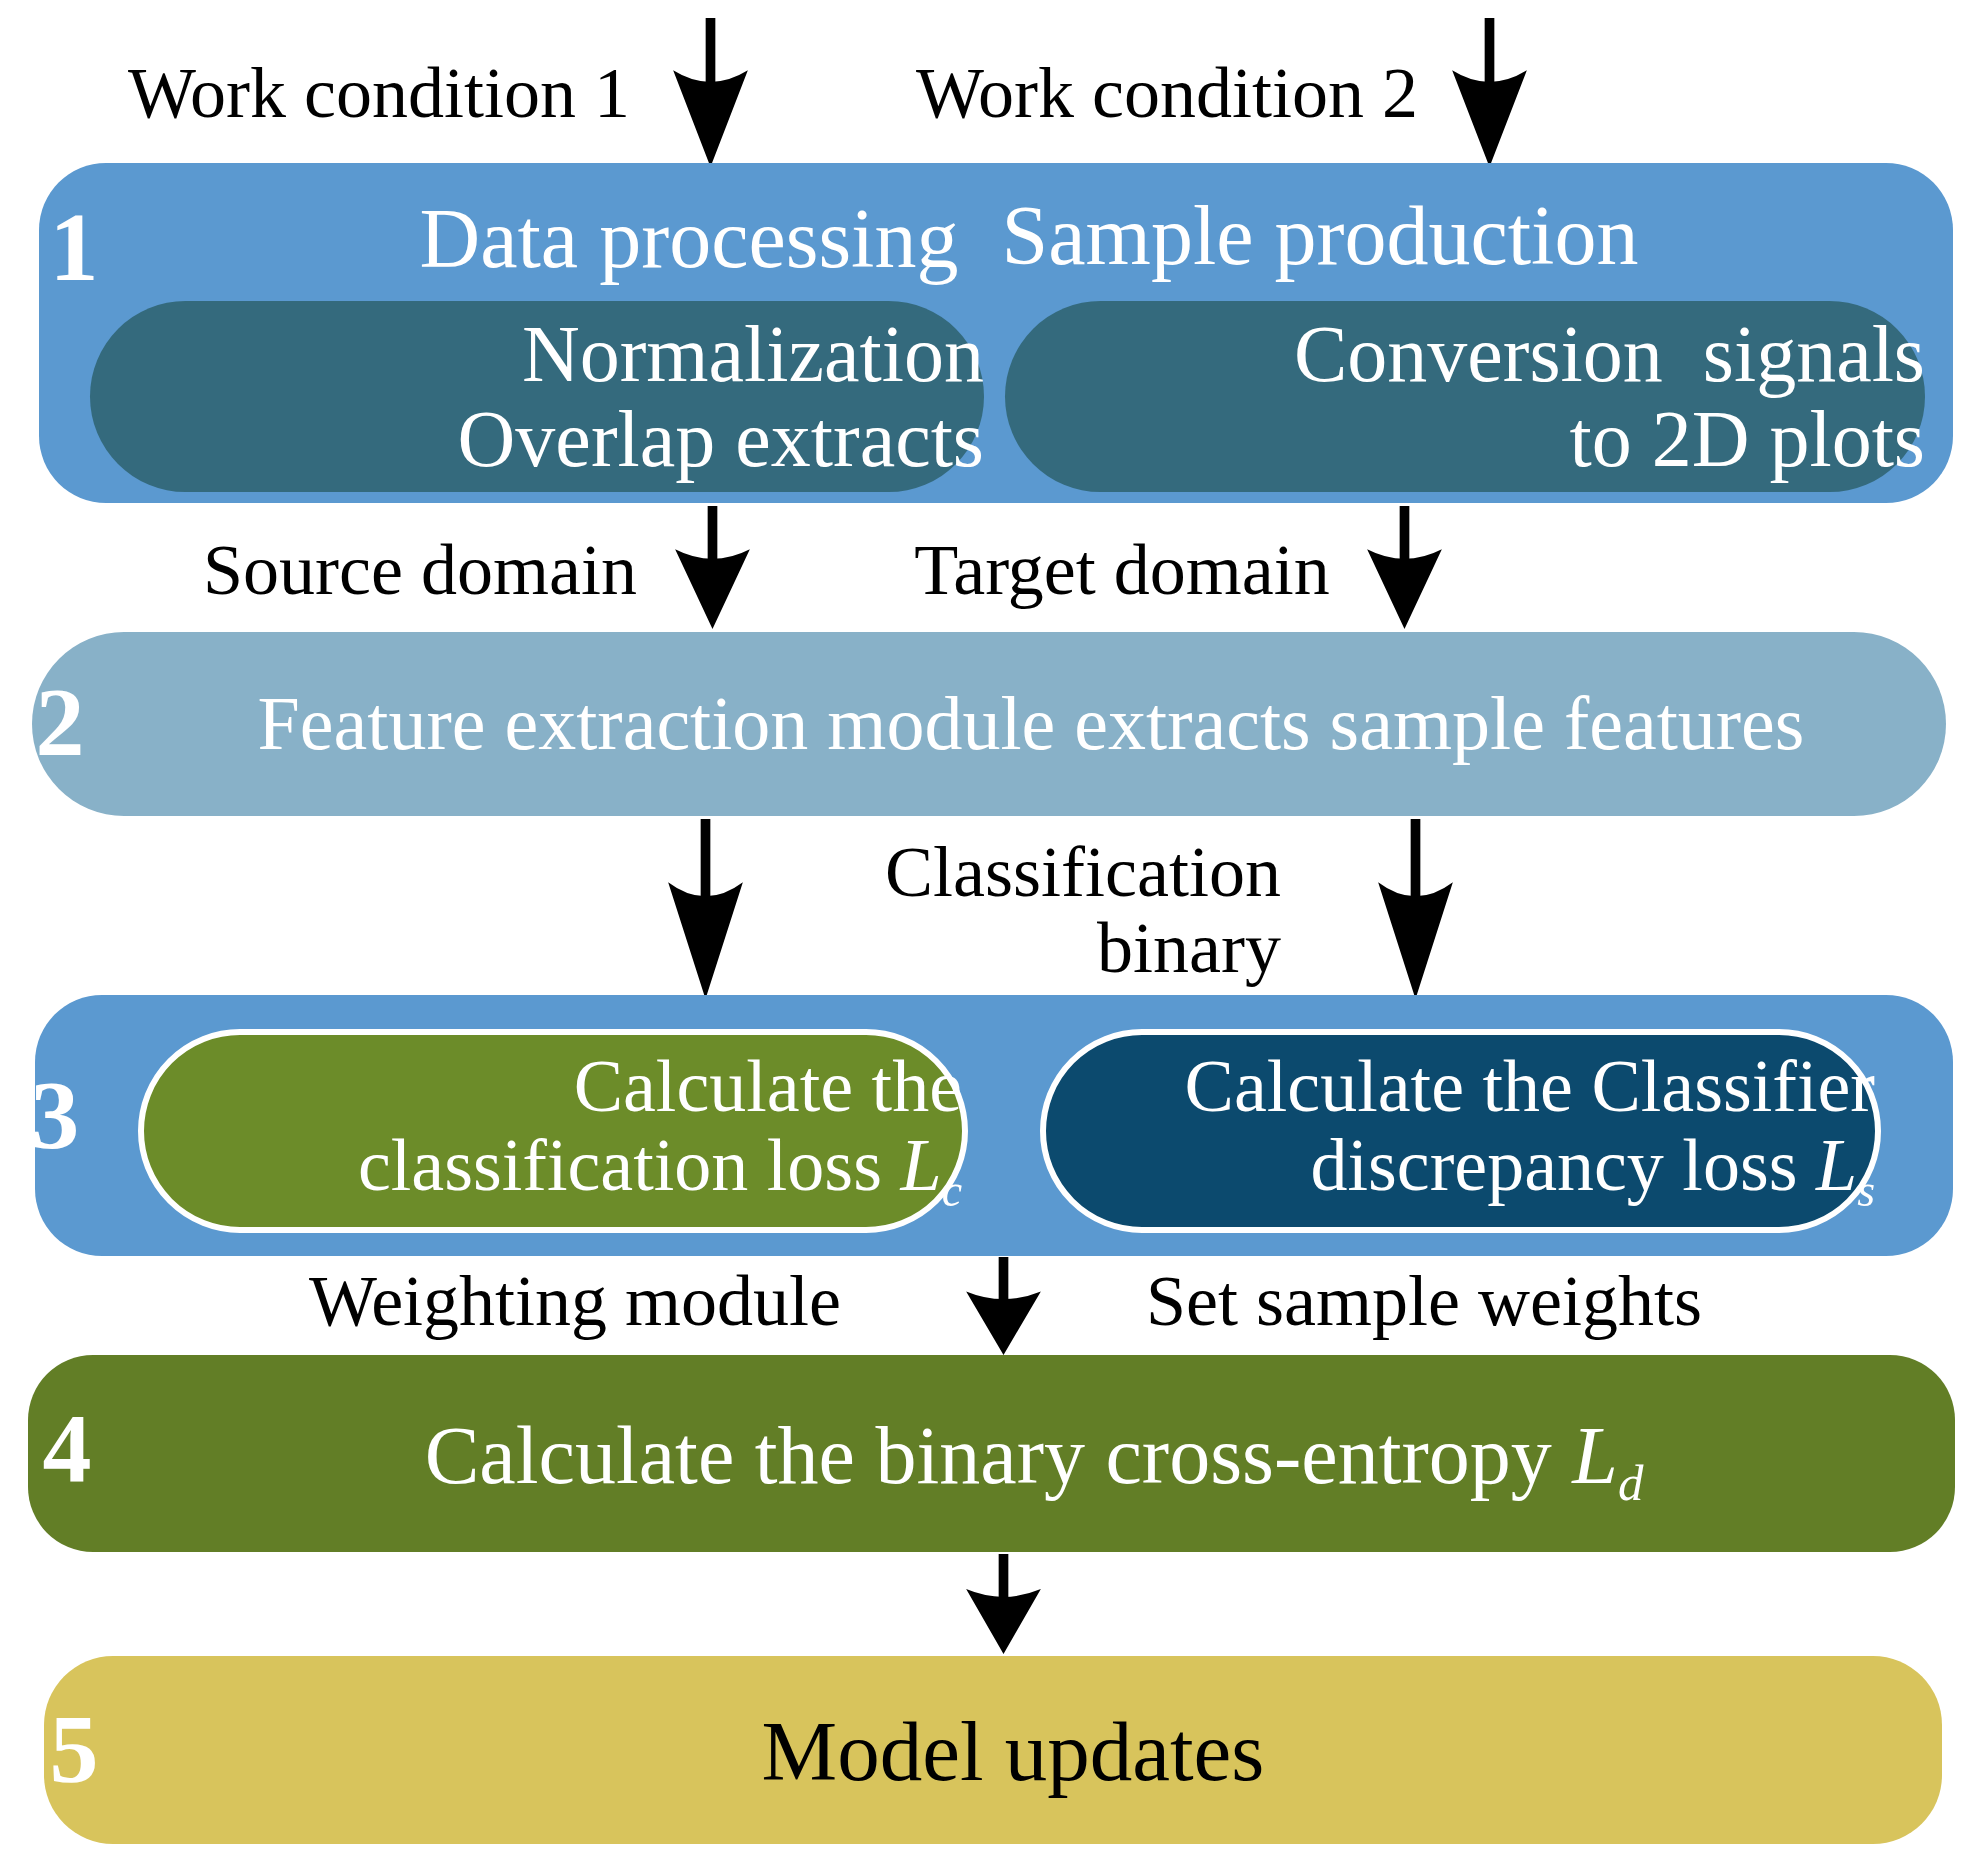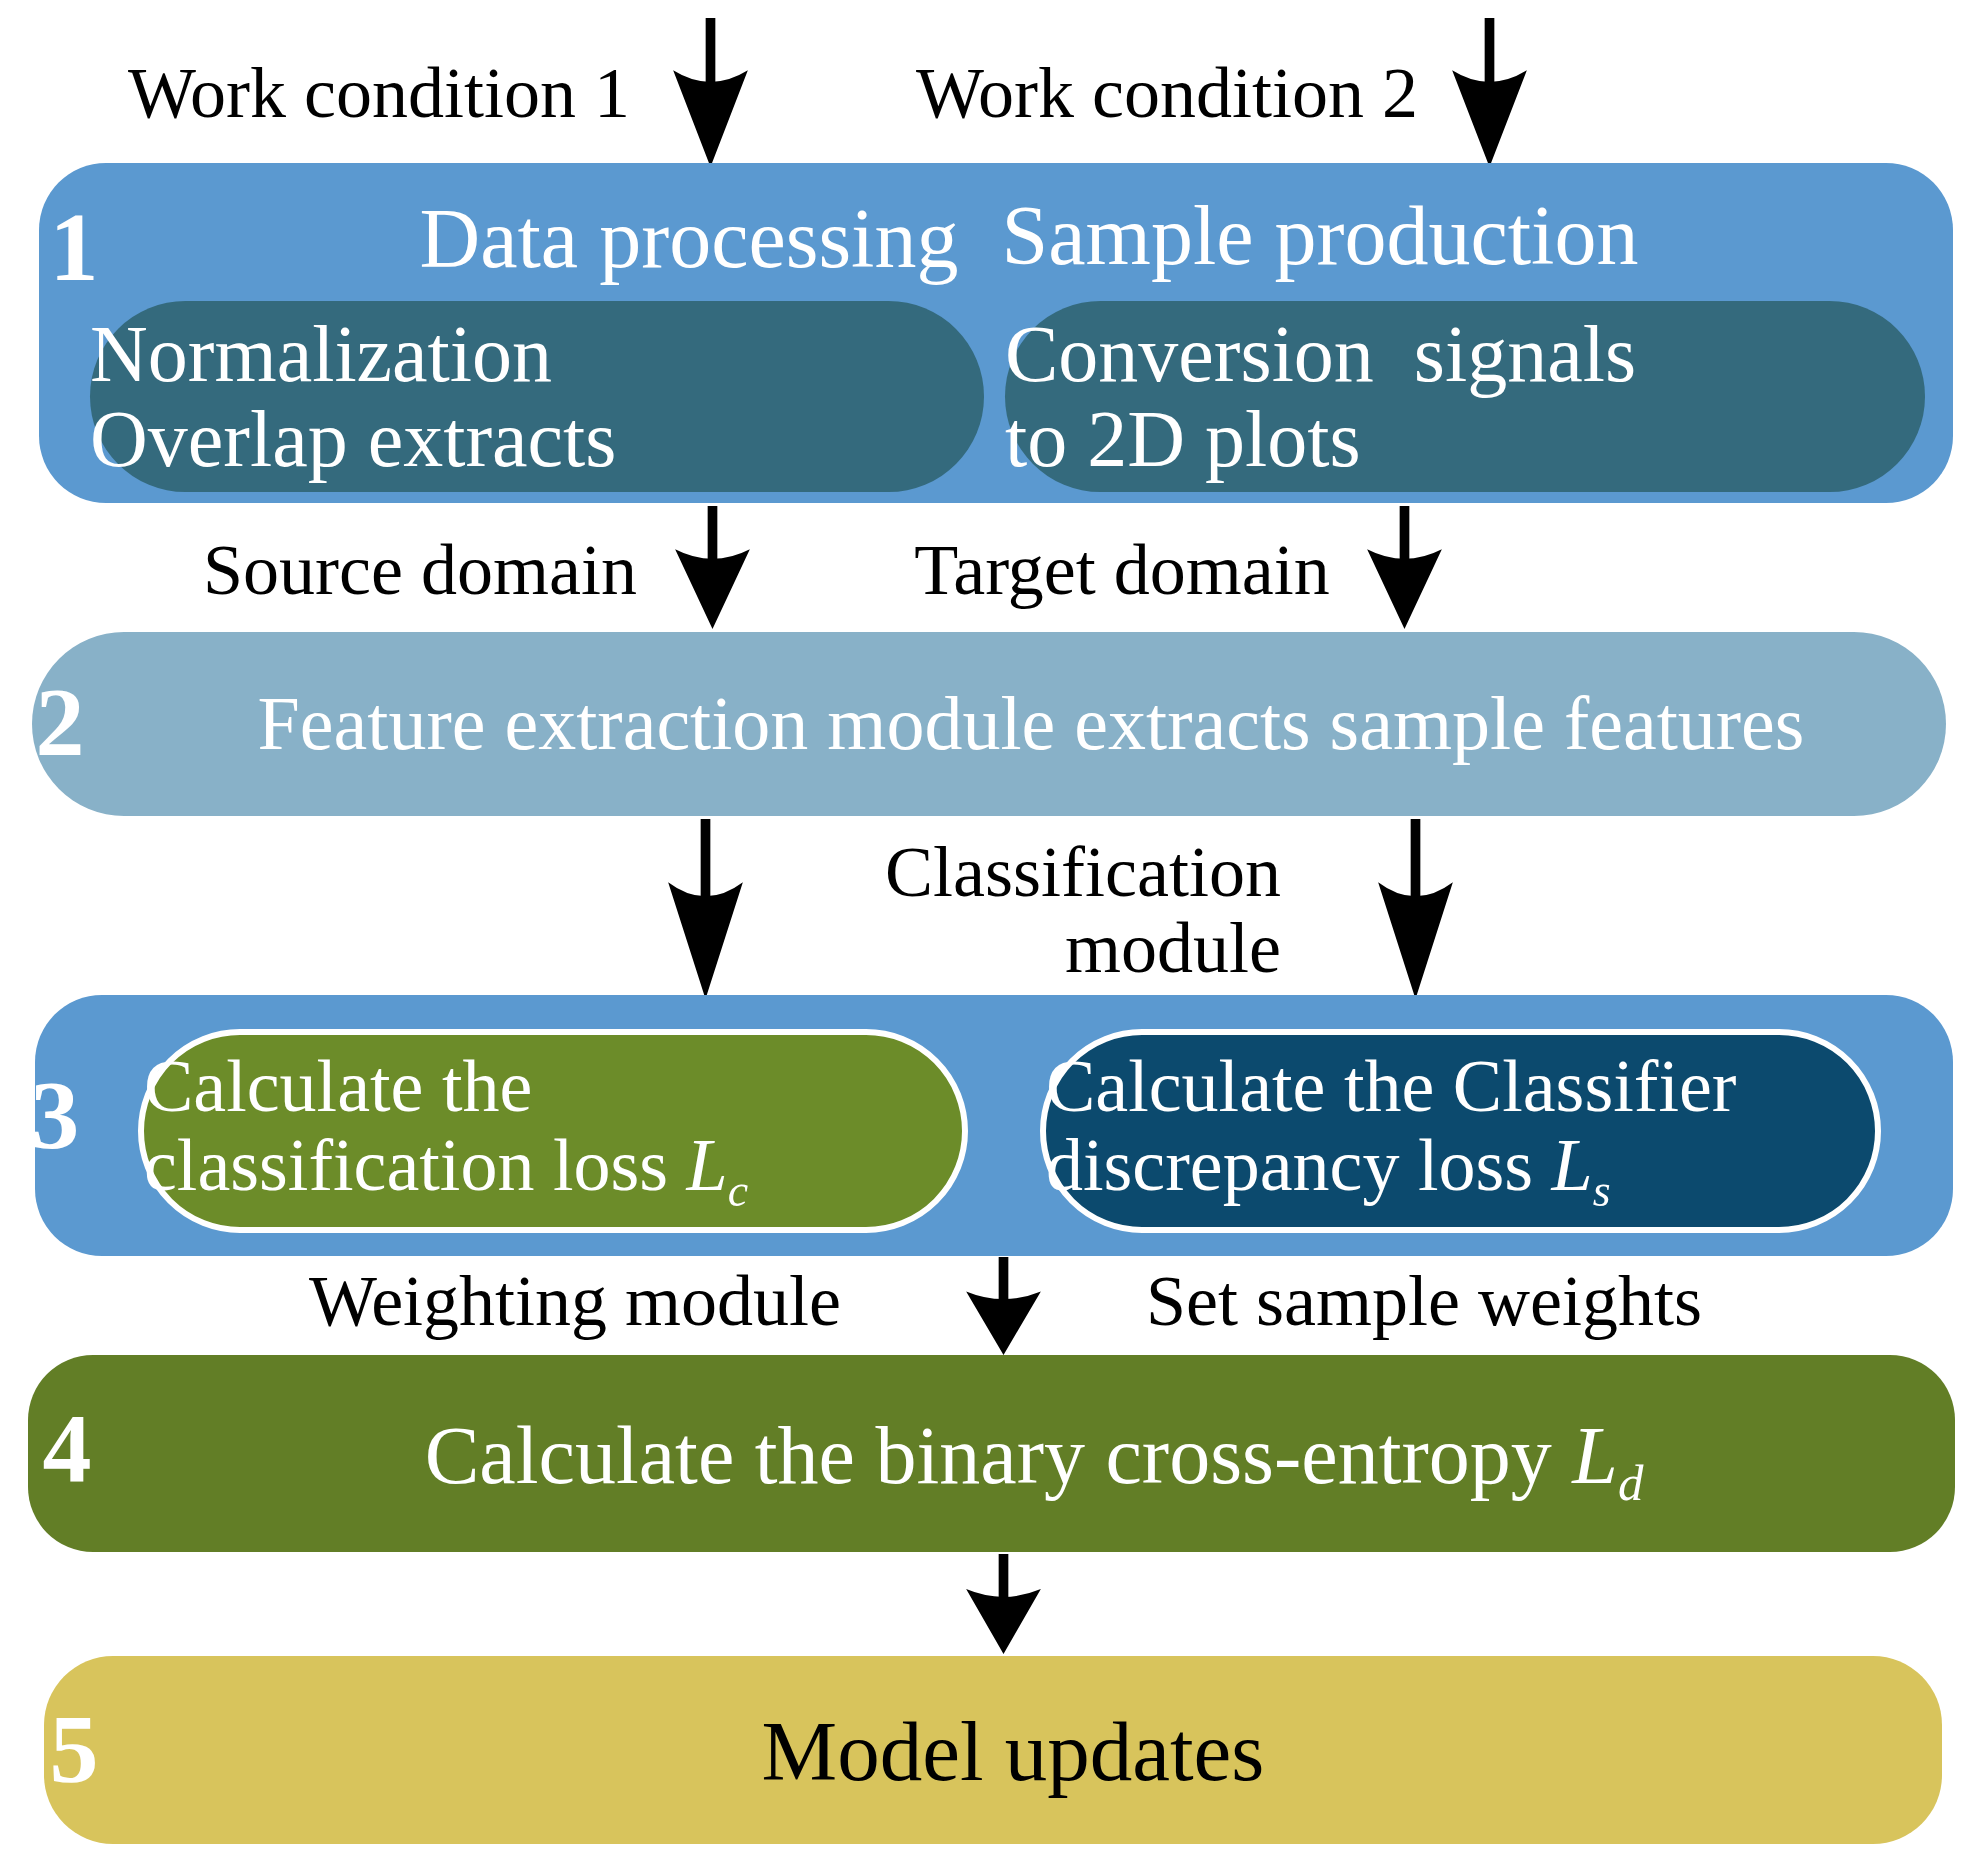--- a/index.html
+++ b/index.html
@@ -24,21 +24,21 @@
     position:absolute; transform:translate(-50%,-50%);
     font-size:72px; white-space:nowrap; color:#000; line-height:1;
   }
   .lbl.ralign { transform:translate(-100%,-50%); }
   .boxtitle {
     position:absolute; transform:translate(-50%,-50%);
     color:#ffffff; white-space:nowrap; line-height:1;
   }
   .pill {
     position:absolute; box-sizing:border-box;
-    display:flex; flex-direction:column; align-items:flex-start; justify-content:center;
+    display:flex; flex-direction:column; align-items:flex-end; justify-content:center;
     text-align:center; color:#ffffff; line-height:1.06;
   }
   .pill span { white-space:pre; }
   .inner { border:6.3px solid #ffffff; }
   .var { font-style:italic; }
   sub.vs { font-style:italic; font-size:0.62em; }
   .arrow { position:absolute; }
 </style>
 </head>
 <body>
@@ -83,21 +83,21 @@
     <rect x="53" y="0" width="14" height="92" fill="#000"></rect>
     <path d="M 6 72 Q 60 104 114 72 L 60 205 Z" fill="#000"></path>
   </svg>
 
   <div class="box lblue" style="left:32px; top:632px; width:1914px; height:184px; border-radius:92px;">
     <div class="num" style="left:28px; top:90px;">2</div>
     <div class="boxtitle" style="left:999px; top:91px; font-size:76px;">Feature extraction module extracts sample features</div>
   </div>
 
   <div class="lbl ralign" style="left:1281px; top:872px;">Classification</div>
-  <div class="lbl ralign" style="left:1281px; top:948px;">module</div>
+  <div class="lbl ralign" style="left:1281px; top:948px;">binary</div>
 
   <svg class="arrow" style="left:664px; top:819px;" width="83" height="180" viewBox="0 0 120 205" preserveAspectRatio="none">
     <rect x="53" y="0" width="14" height="92" fill="#000"></rect>
     <path d="M 6 72 Q 60 104 114 72 L 60 205 Z" fill="#000"></path>
   </svg>
   <svg class="arrow" style="left:1374px; top:819px;" width="83" height="180" viewBox="0 0 120 205" preserveAspectRatio="none">
     <rect x="53" y="0" width="14" height="92" fill="#000"></rect>
     <path d="M 6 72 Q 60 104 114 72 L 60 205 Z" fill="#000"></path>
   </svg>
 

